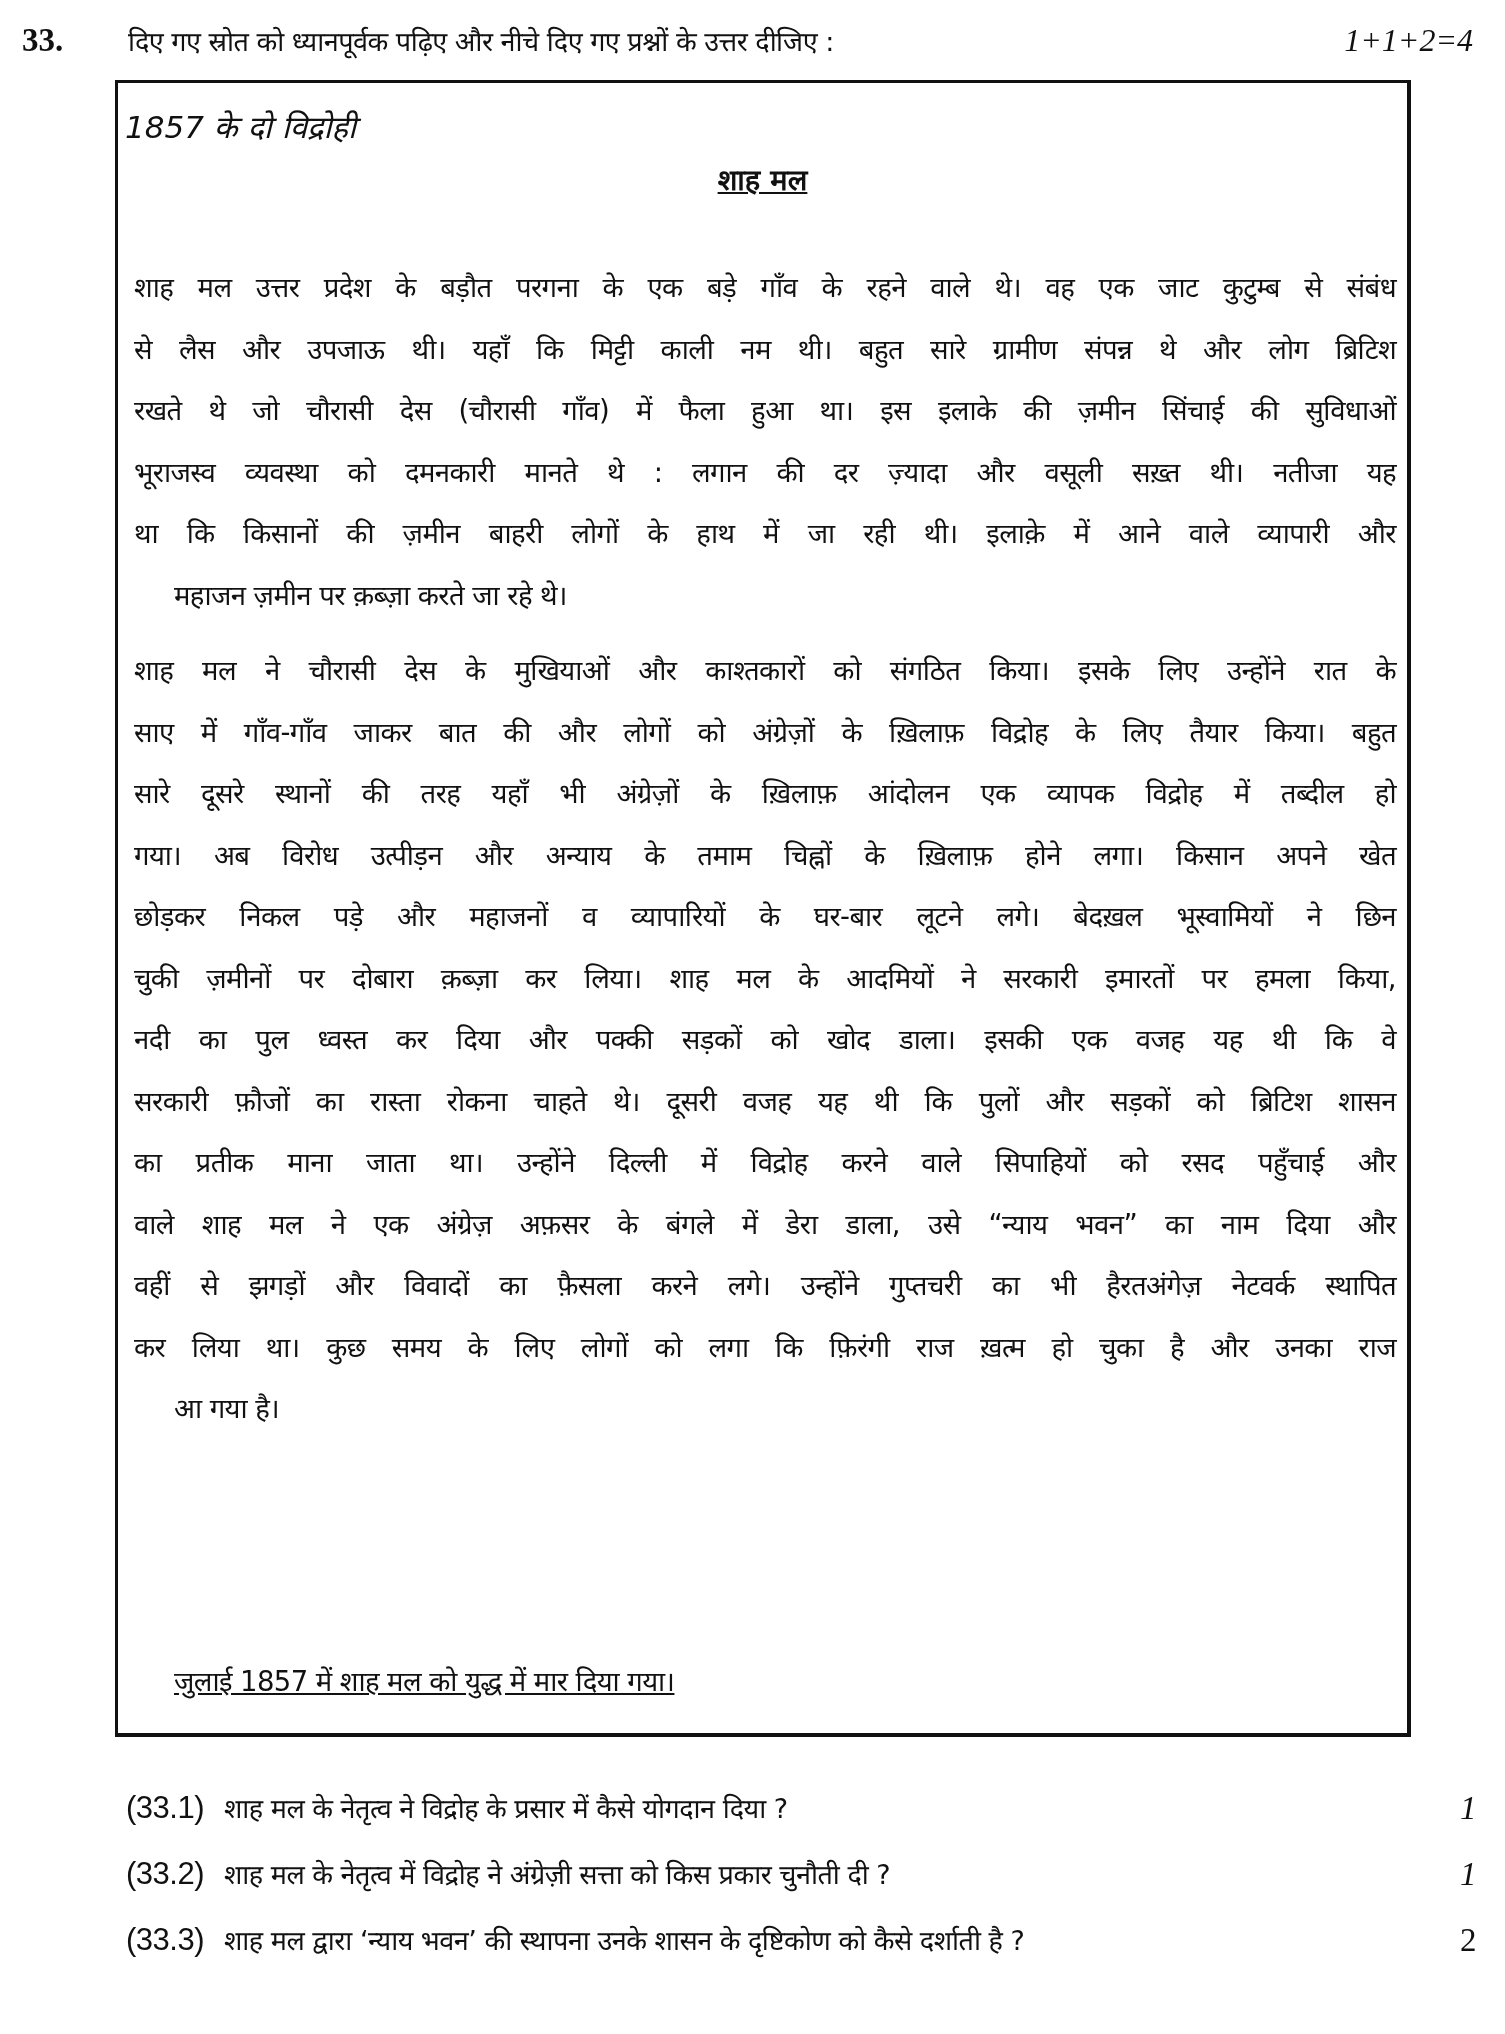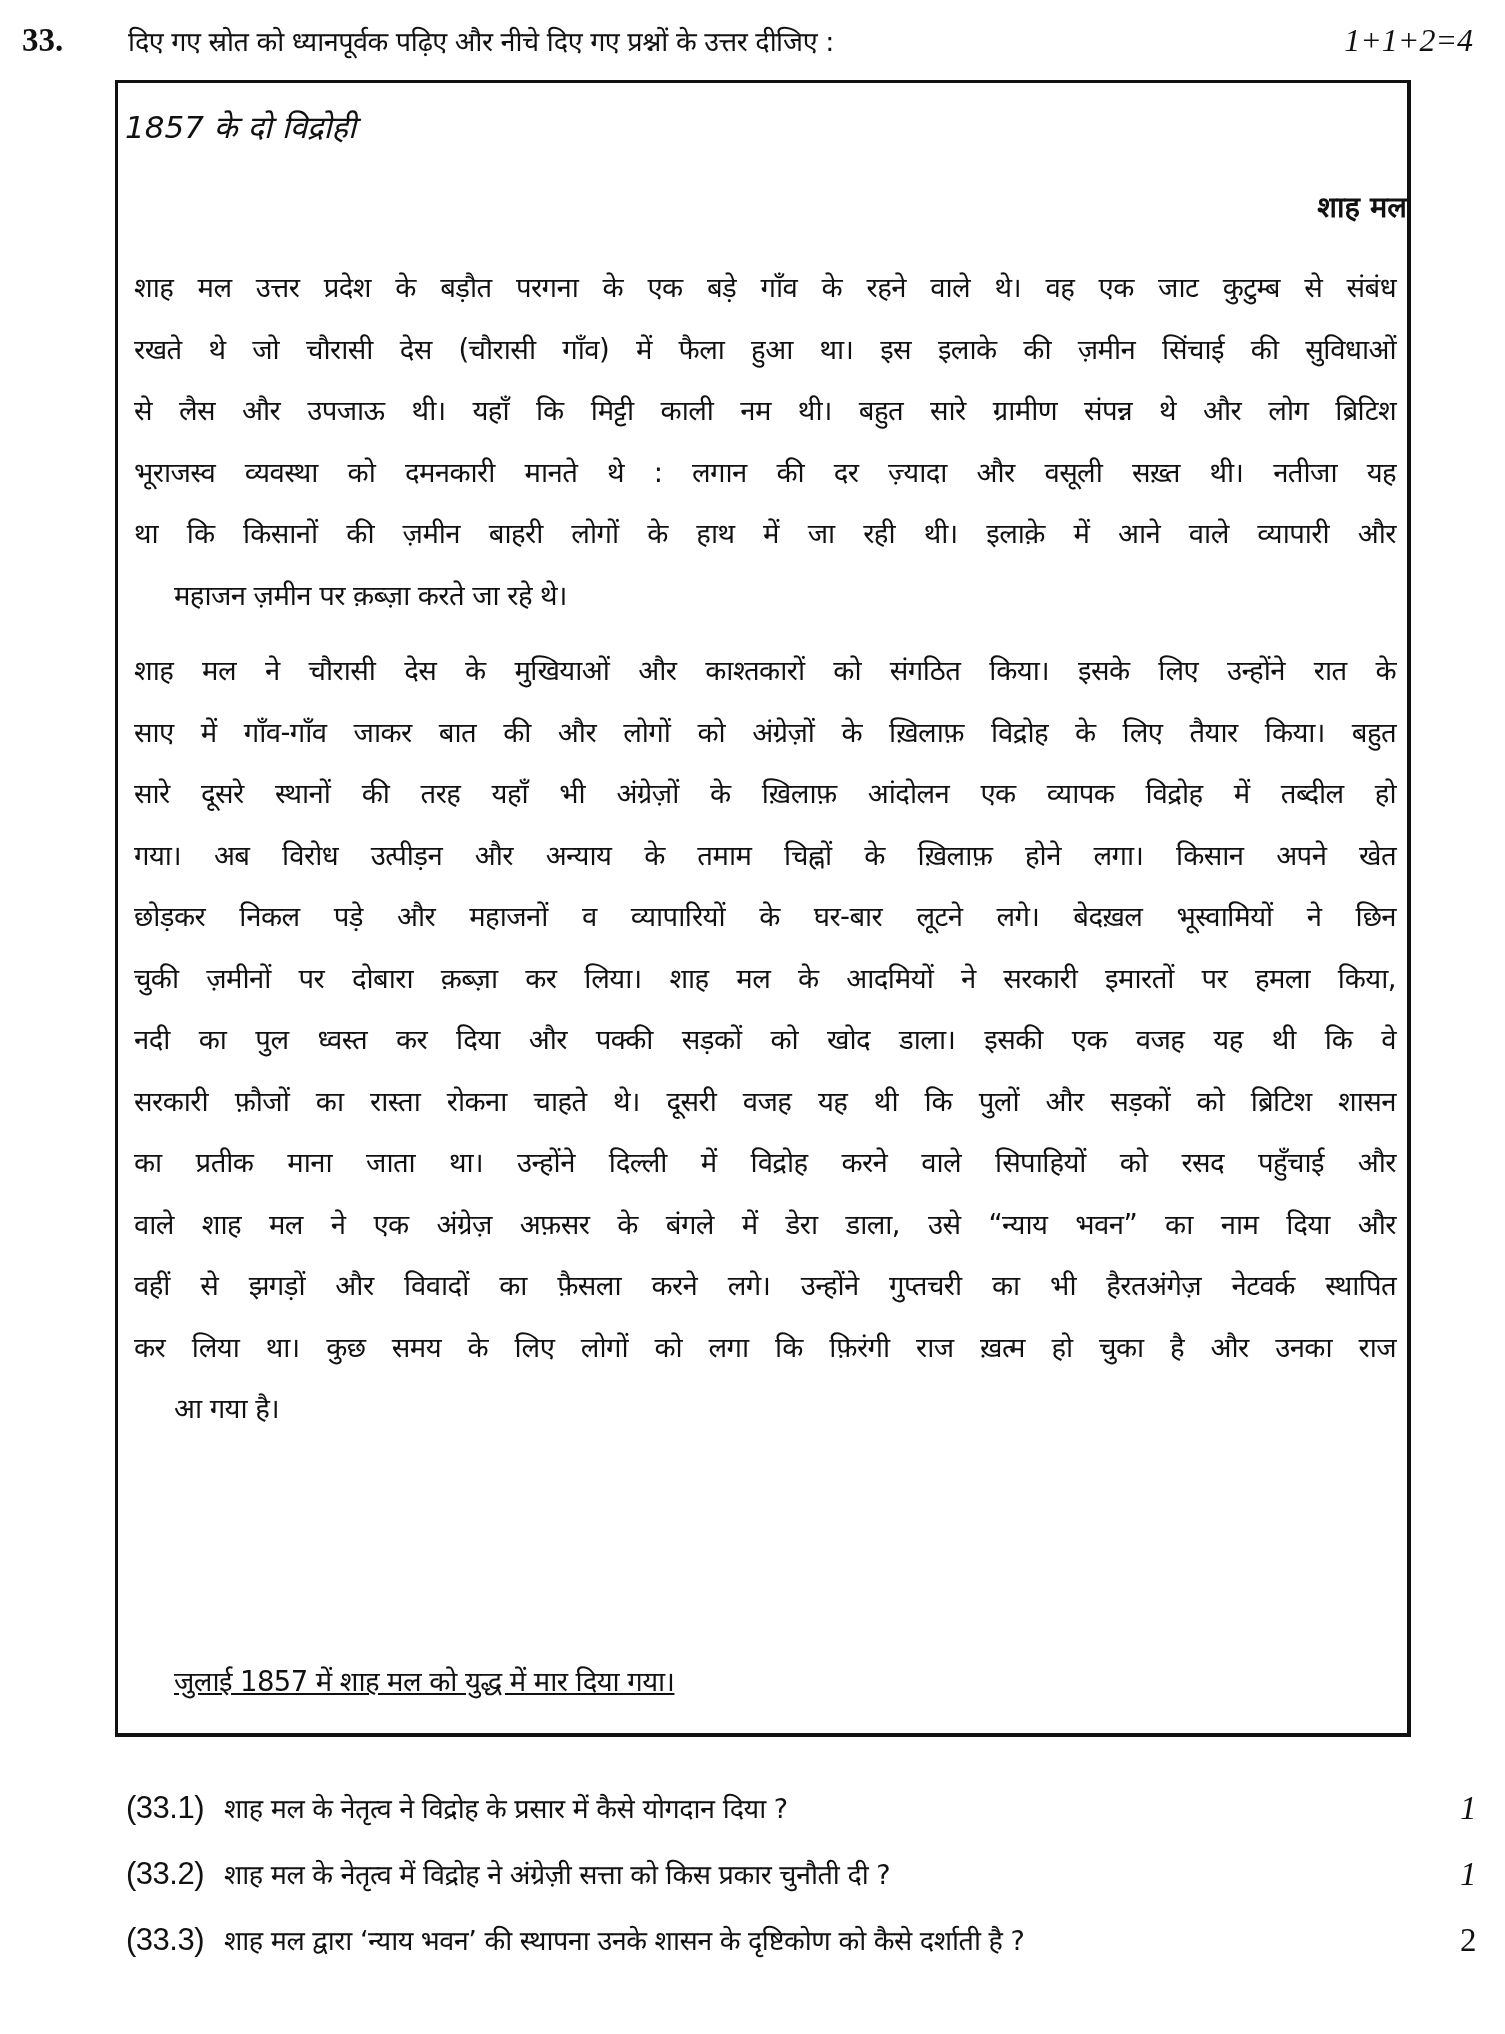--- a/index.html
+++ b/index.html
@@ -63,27 +63,28 @@
       left: 7px;
       width: 100%;
       text-align: left;
       font-family: "DejaVu Sans", sans-serif;
       font-weight: normal;
       font-style: italic;
       font-size: 31px;
     }
     .source-subtitle {
       position: absolute;
-      top: 103px;
+      top: 76px;
       left: 0;
       width: 100%;
-      text-align: right;
+      text-align: center;
       font-family: "DejaVu Sans", sans-serif;
       font-weight: bold;
       font-size: 29px;
+      text-decoration: underline;
     }
     .para {
       position: absolute;
       left: 16px;
       width: 1262px;
       font-family: "DejaVu Sans", sans-serif;
       font-size: 27.5px;
       letter-spacing: -0.6px;
     }
     .para .line {
@@ -140,22 +141,22 @@
   <span class="q-instruction">दिए गए स्रोत को ध्यानपूर्वक पढ़िए और नीचे दिए गए प्रश्नों के उत्तर दीजिए :</span>
   <span class="q-marks-total">1+1+2=4</span>
 </div>
 
 <div class="source-box">
   <div class="source-title">1857 के दो विद्रोही</div>
   <div class="source-subtitle">शाह मल</div>
 
   <div class="para para-1">
     <span class="line">शाह मल उत्तर प्रदेश के बड़ौत परगना के एक बड़े गाँव के रहने वाले थे। वह एक जाट कुटुम्ब से संबंध</span>
+    <span class="line">से लैस और उपजाऊ थी। यहाँ कि मिट्टी काली नम थी। बहुत सारे ग्रामीण संपन्न थे और लोग ब्रिटिश</span>
     <span class="line">रखते थे जो चौरासी देस (चौरासी गाँव) में फैला हुआ था। इस इलाके की ज़मीन सिंचाई की सुविधाओं</span>
-    <span class="line">से लैस और उपजाऊ थी। यहाँ कि मिट्टी काली नम थी। बहुत सारे ग्रामीण संपन्न थे और लोग ब्रिटिश</span>
     <span class="line">भूराजस्व व्यवस्था को दमनकारी मानते थे : लगान की दर ज़्यादा और वसूली सख़्त थी। नतीजा यह</span>
     <span class="line">था कि किसानों की ज़मीन बाहरी लोगों के हाथ में जा रही थी। इलाक़े में आने वाले व्यापारी और</span>
     <span class="line last">महाजन ज़मीन पर क़ब्ज़ा करते जा रहे थे।</span>
   </div>
 
   <div class="para para-2">
     <span class="line">शाह मल ने चौरासी देस के मुखियाओं और काश्तकारों को संगठित किया। इसके लिए उन्होंने रात के</span>
     <span class="line">साए में गाँव-गाँव जाकर बात की और लोगों को अंग्रेज़ों के ख़िलाफ़ विद्रोह के लिए तैयार किया। बहुत</span>
     <span class="line">सारे दूसरे स्थानों की तरह यहाँ भी अंग्रेज़ों के ख़िलाफ़ आंदोलन एक व्यापक विद्रोह में तब्दील हो</span>
     <span class="line">गया। अब विरोध उत्पीड़न और अन्याय के तमाम चिह्नों के ख़िलाफ़ होने लगा। किसान अपने खेत</span>

